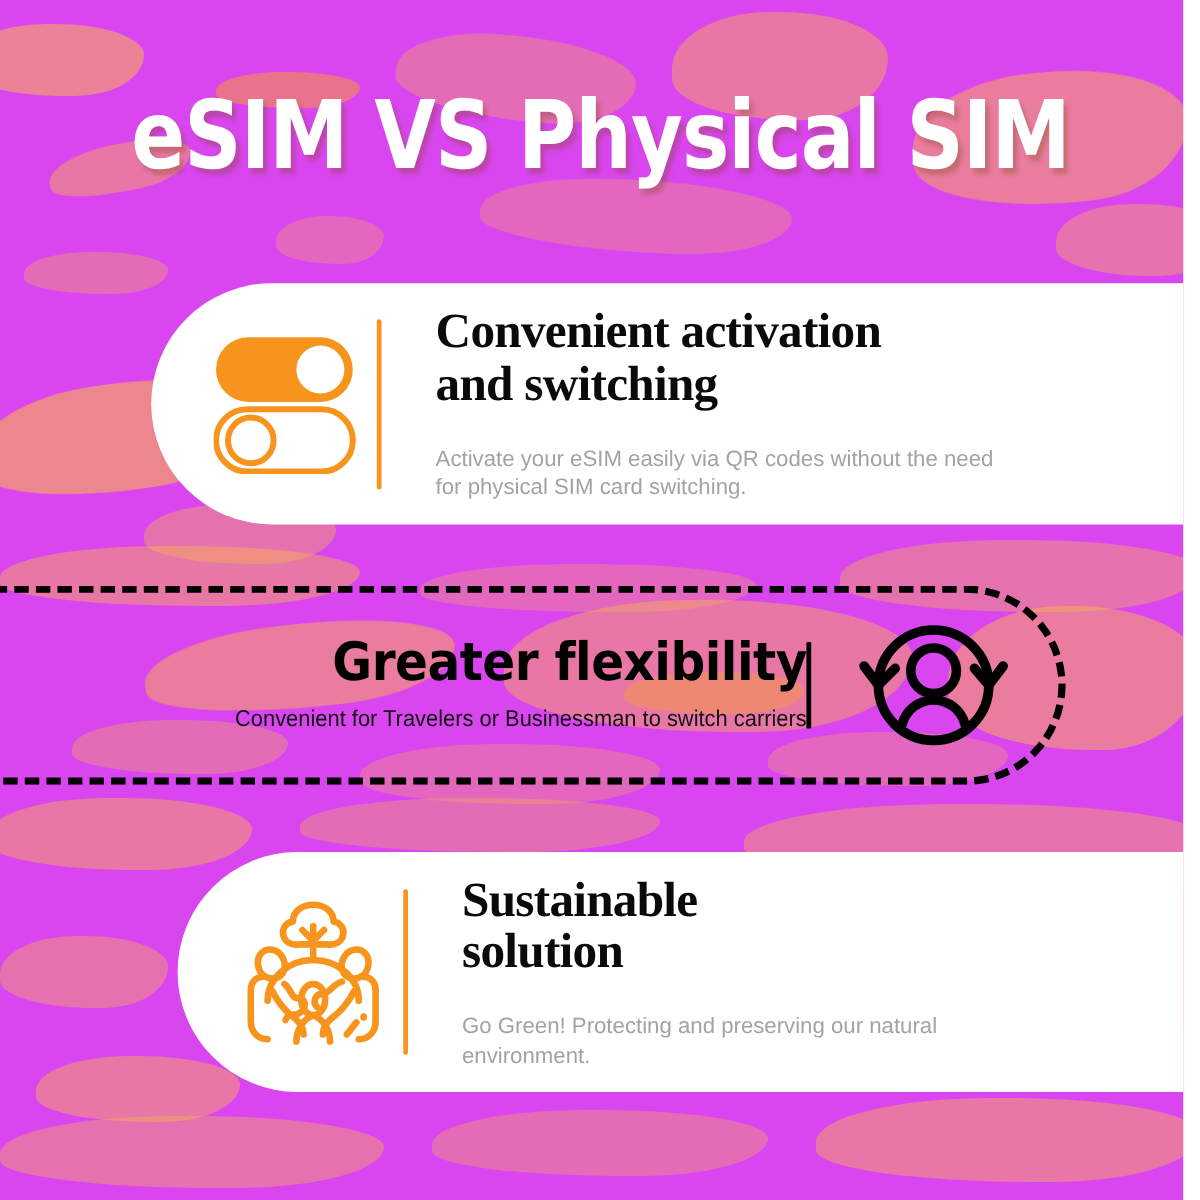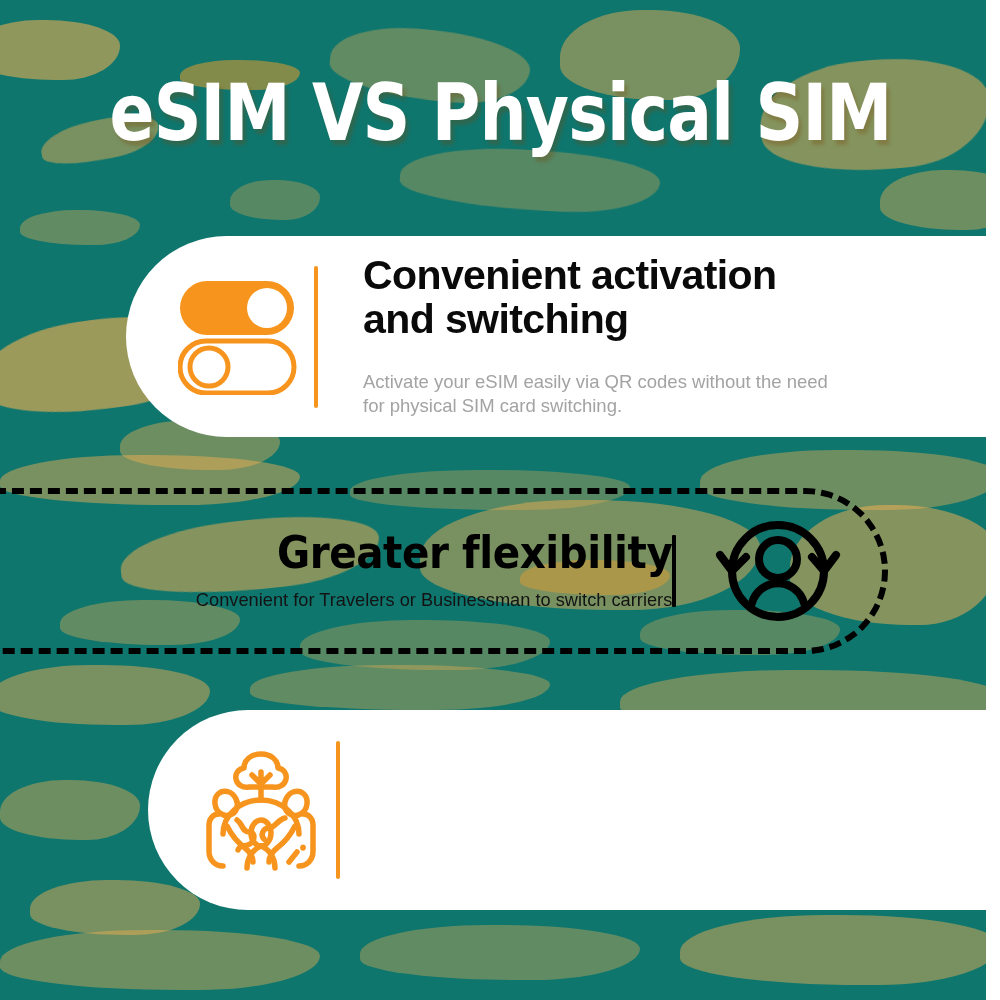--- a/index.html
+++ b/index.html
@@ -3,21 +3,21 @@
 <meta charset="utf-8">
 <style>
   html,body{margin:0;padding:0;}
   body{
     width:1000px;height:1000px;
     font-family:"Liberation Sans","DejaVu Sans",sans-serif;
     overflow:hidden;
   }
   .poster{
     position:relative;width:986px;height:1000px;
-    background:#0f766e;
+    background:#d946ef;
     overflow:hidden;
   }
   
   .grunge{
     position:absolute;inset:0;
     pointer-events:none;
     opacity:1;
   }
   .grunge .blob{
     position:absolute;
@@ -65,21 +65,21 @@
     display:flex;align-items:center;justify-content:center;
     flex:none;
   }
   .divider-v{
     width:4px;height:142px;background:#F7941D;flex:none;
     border-radius:2px;
   }
   #card-3 .divider-v{height:138px;}
   .card-text{margin-left:45px;}
   .card-head{
-    font-family:Liberation Sans, sans-serif;
+    font-family:Liberation Serif, serif;
     font-weight:700;
     font-size:41px;
     line-height:1.07;
     color:#0A0A0A;
     letter-spacing:-0.6px;
     white-space:pre-line;
   }
   .card-body{
     margin-top:28px;
     font-size:18.5px;
@@ -237,15 +237,21 @@
           <path d="M106 66 c6 0 10 5 10 11 v26 c0 9 -6 15 -14 15"></path>
           <path d="M98 78 c-4 8 -10 16 -18 22 c-5 4 -8 8 -8 14"></path>
 
           <path d="M100 104 l-8 10"></path>
           <path d="M106 100 l0 0"></path>
         </g>
         <circle cx="106" cy="99" r="2.6" fill="#F7941D"></circle>
       </svg>
     </div>
     <div class="divider-v"></div>
+    <div class="card-text">
+      <div class="card-head">Sustainable
+solution</div>
+      <div class="card-body">Go Green! Protecting and preserving our natural
+environment.</div>
+    </div>
   </div>
 
 </div>
 
 </body></html>

